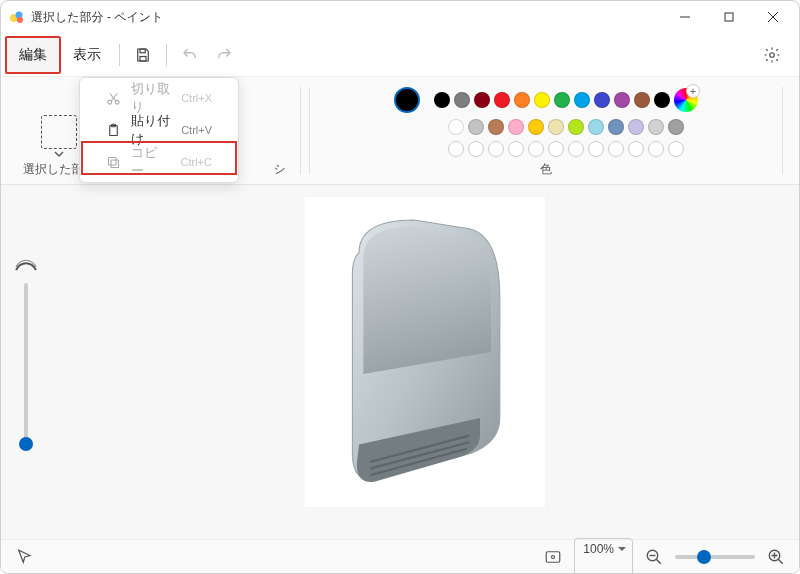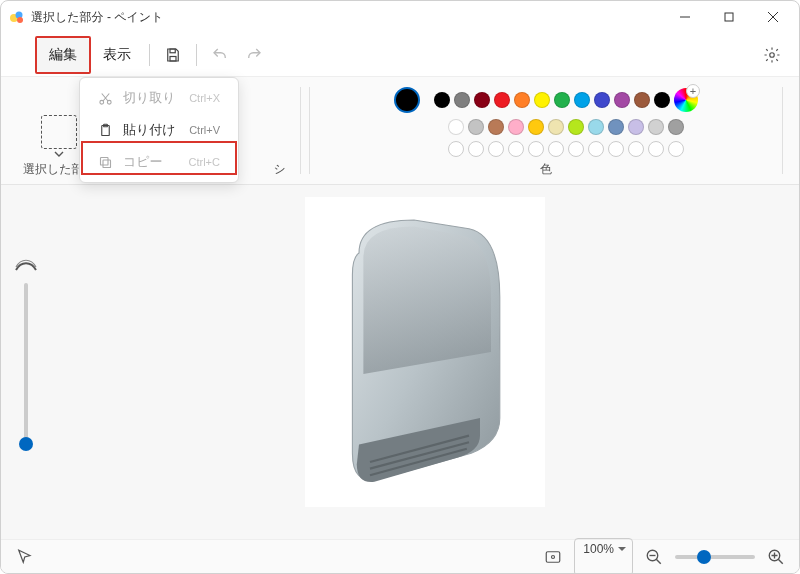--- a/index.html
+++ b/index.html
@@ -9,37 +9,37 @@
   .titlebar { height: 32px; display: flex; align-items: center; padding: 0 4px 0 8px; }
   .titlebar .app-icon { width: 16px; height: 16px; margin-right: 6px; }
   .titlebar .title { font-size: 12px; color: #333; flex: 1; }
   .win-btn { width: 44px; height: 30px; display: flex; align-items: center; justify-content: center; color: #333; }
   .win-btn svg { width: 10px; height: 10px; }
 
   
   .menubar { height: 44px; display: flex; align-items: center; padding: 0 4px; gap: 0; border-bottom: 1px solid #eee; }
   .menu-item { padding: 8px 12px; font-size: 14px; color: #222; border-radius: 4px; }
   .menu-item.active { background: #f5f5f5; }
-  .menu-hl { border: 2px solid #d9352c; border-radius: 2px; margin-left: 30px; }
+  .menu-hl { border: 2px solid #d9352c; border-radius: 2px; }
   .divider { width: 1px; height: 22px; background: #d0d0d0; margin: 0 6px; }
   .icon-btn { width: 34px; height: 34px; display: flex; align-items: center; justify-content: center; color: #555; }
   .icon-btn.disabled { color: #bcbcbc; }
   .gear { margin-left: auto; margin-right: 6px; }
 
   
   .ribbon { height: 108px; display: flex; align-items: stretch; padding: 0 12px; border-bottom: 1px solid #e5e5e5; background: #fafafa; position: relative; }
   .ribbon-group { display: flex; flex-direction: column; align-items: center; justify-content: flex-end; padding: 6px 10px 6px; position: relative; }
   .ribbon-group .label { font-size: 12px; color: #555; margin-top: 4px; }
   .vdiv { width: 1px; background: #e0e0e0; margin: 10px 4px; }
 
   .sel-box { width: 36px; height: 34px; border: 1.5px dashed #555; border-radius: 3px; margin-top: 6px; }
   .chev-down { margin-top: 2px; }
 
   
-  .dropdown { position: absolute; left: 78px; top: 76px; width: 160px; background: #fff; border: 1px solid #ddd; border-radius: 6px; box-shadow: 0 4px 14px rgba(0,0,0,.12); padding: 4px 8px; z-index: 50; }
+  .dropdown { position: absolute; left: 78px; top: 76px; width: 160px; background: #fff; border: 1px solid #ddd; border-radius: 6px; box-shadow: 0 4px 14px rgba(0,0,0,.12); padding: 4px 16px; z-index: 50; }
   .dd-item { display: flex; align-items: center; height: 32px; padding: 0 10px; font-size: 13px; color: #333; gap: 10px; }
   .dd-item .dd-label { flex: 1; }
   .dd-item .dd-short { font-size: 11px; color: #888; }
   .dd-item.disabled { color: #aaa; }
   .dd-item.disabled .dd-short { color: #c5c5c5; }
   .paste-hl { position: absolute; left: 80px; top: 140px; width: 156px; height: 34px; border: 2px solid #d9352c; z-index: 60; pointer-events: none; }
 
   
   .shape-box { width: 34px; height: 34px; display: flex; align-items: center; justify-content: center; margin-top: 4px; }
 

